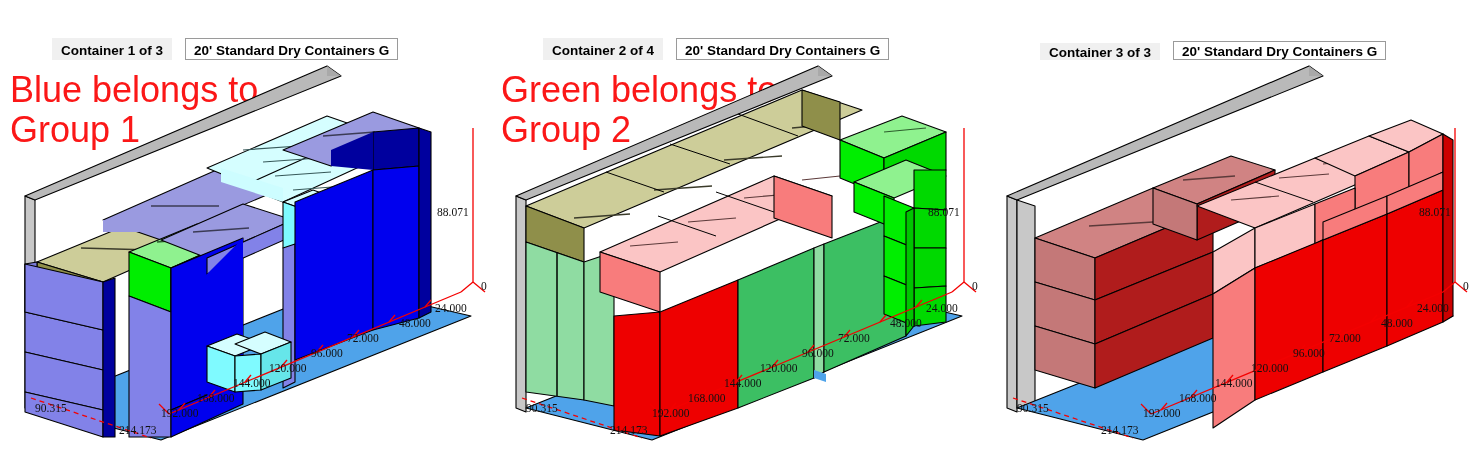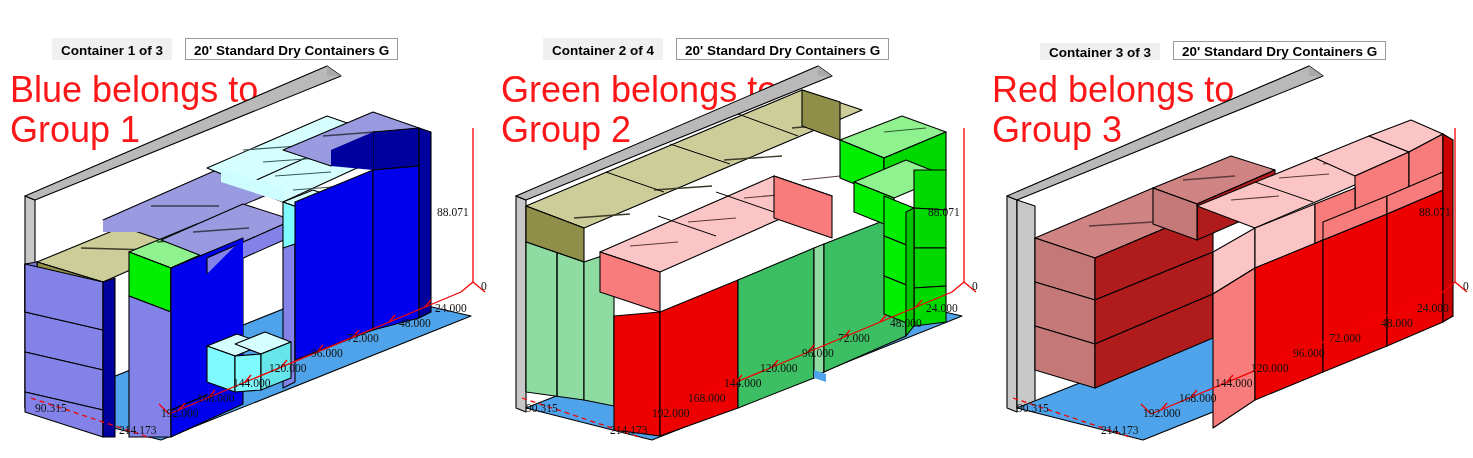--- a/index.html
+++ b/index.html
@@ -258,22 +258,20 @@
       </g>
     </svg>
     </div>
   </div>
 
   <div class="panel" id="panel-2">
     <div class="hdr" style="left:58px;align-items:flex-end;">
       <span class="hdr-a">Container 3 of 3</span>
       <span class="hdr-b">20' Standard Dry Containers G</span>
     </div>
-    <div class="annot" style="left:10px;top:70px;">Red belongs to
-Group 3</div>
 
     <div class="svgwrap">
     <svg width="491" height="458" viewBox="0 0 491 458">
       <g stroke="#000" stroke-width="1.1" stroke-linejoin="round">
         <polygon points="14,196 14,408 24,412 24,200" fill="#c8c8c8"></polygon>
         <polygon points="14,196 316,66 330,76 24,200" fill="#b9b9b9"></polygon>
         <polygon points="316,66 316,76 330,76" fill="#a9a9a9" stroke="none"></polygon>
         <polygon points="24,200 42,206 42,406 24,408" fill="#c8c8c8"></polygon>
         <polygon points="24,408 150,440 460,316 330,286" fill="#4fa3ea"></polygon>
 

